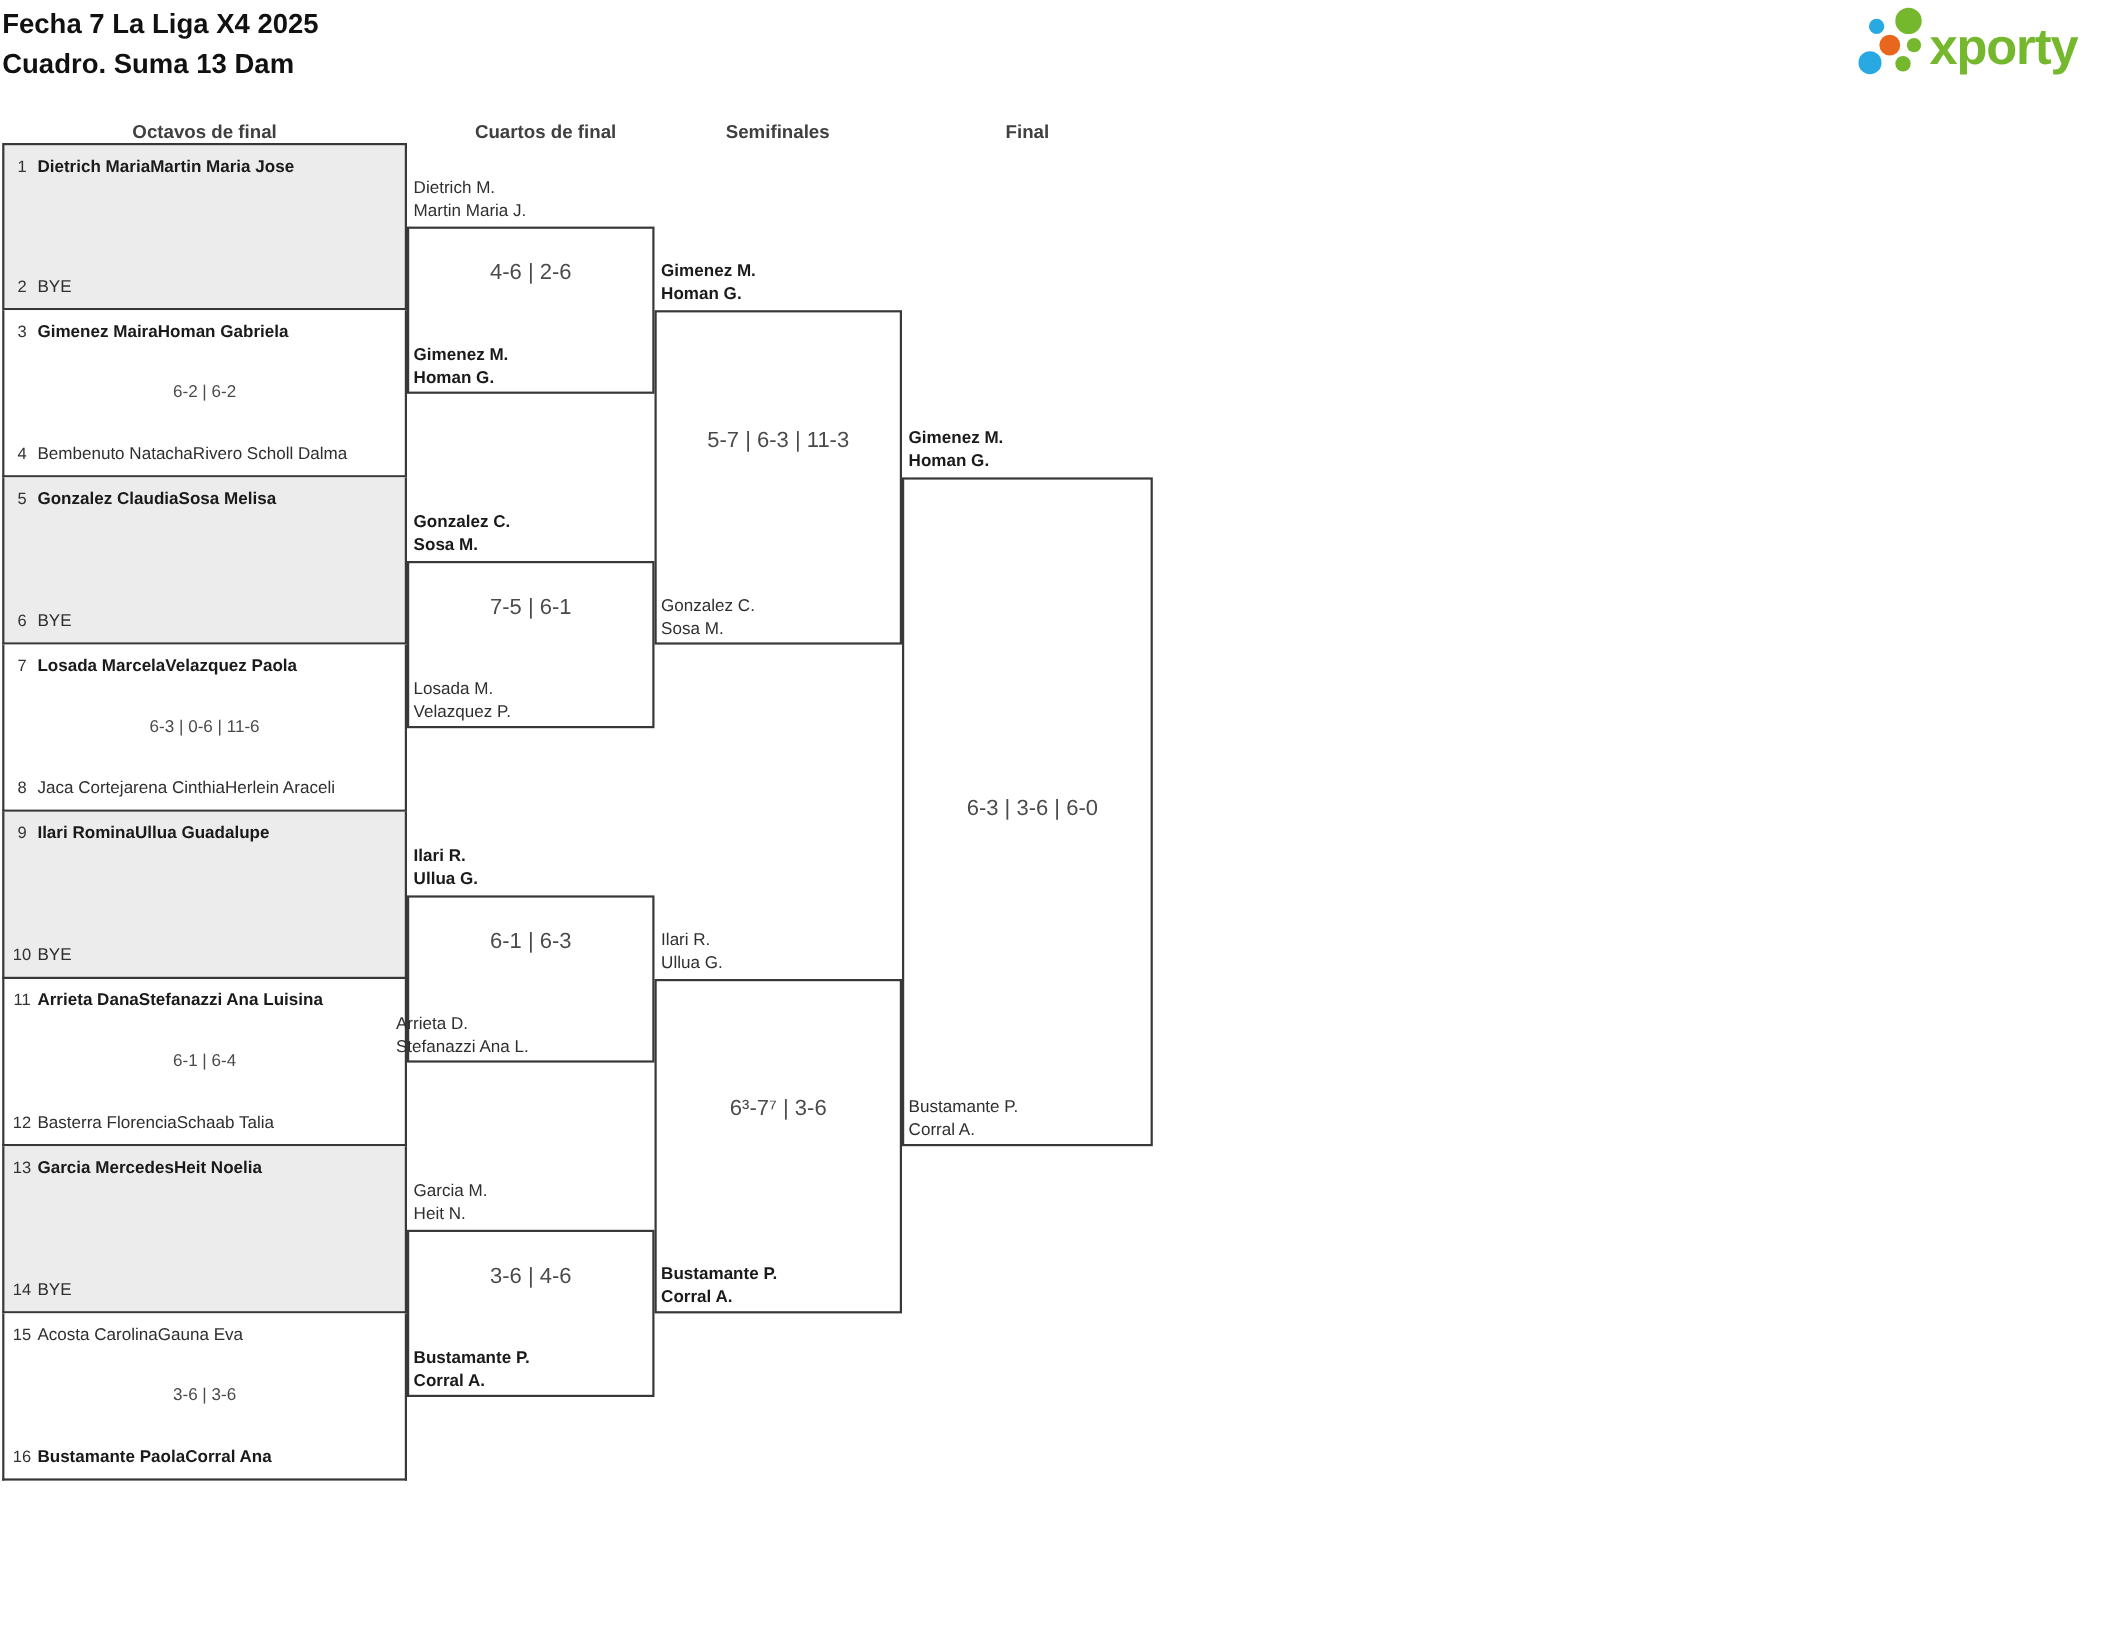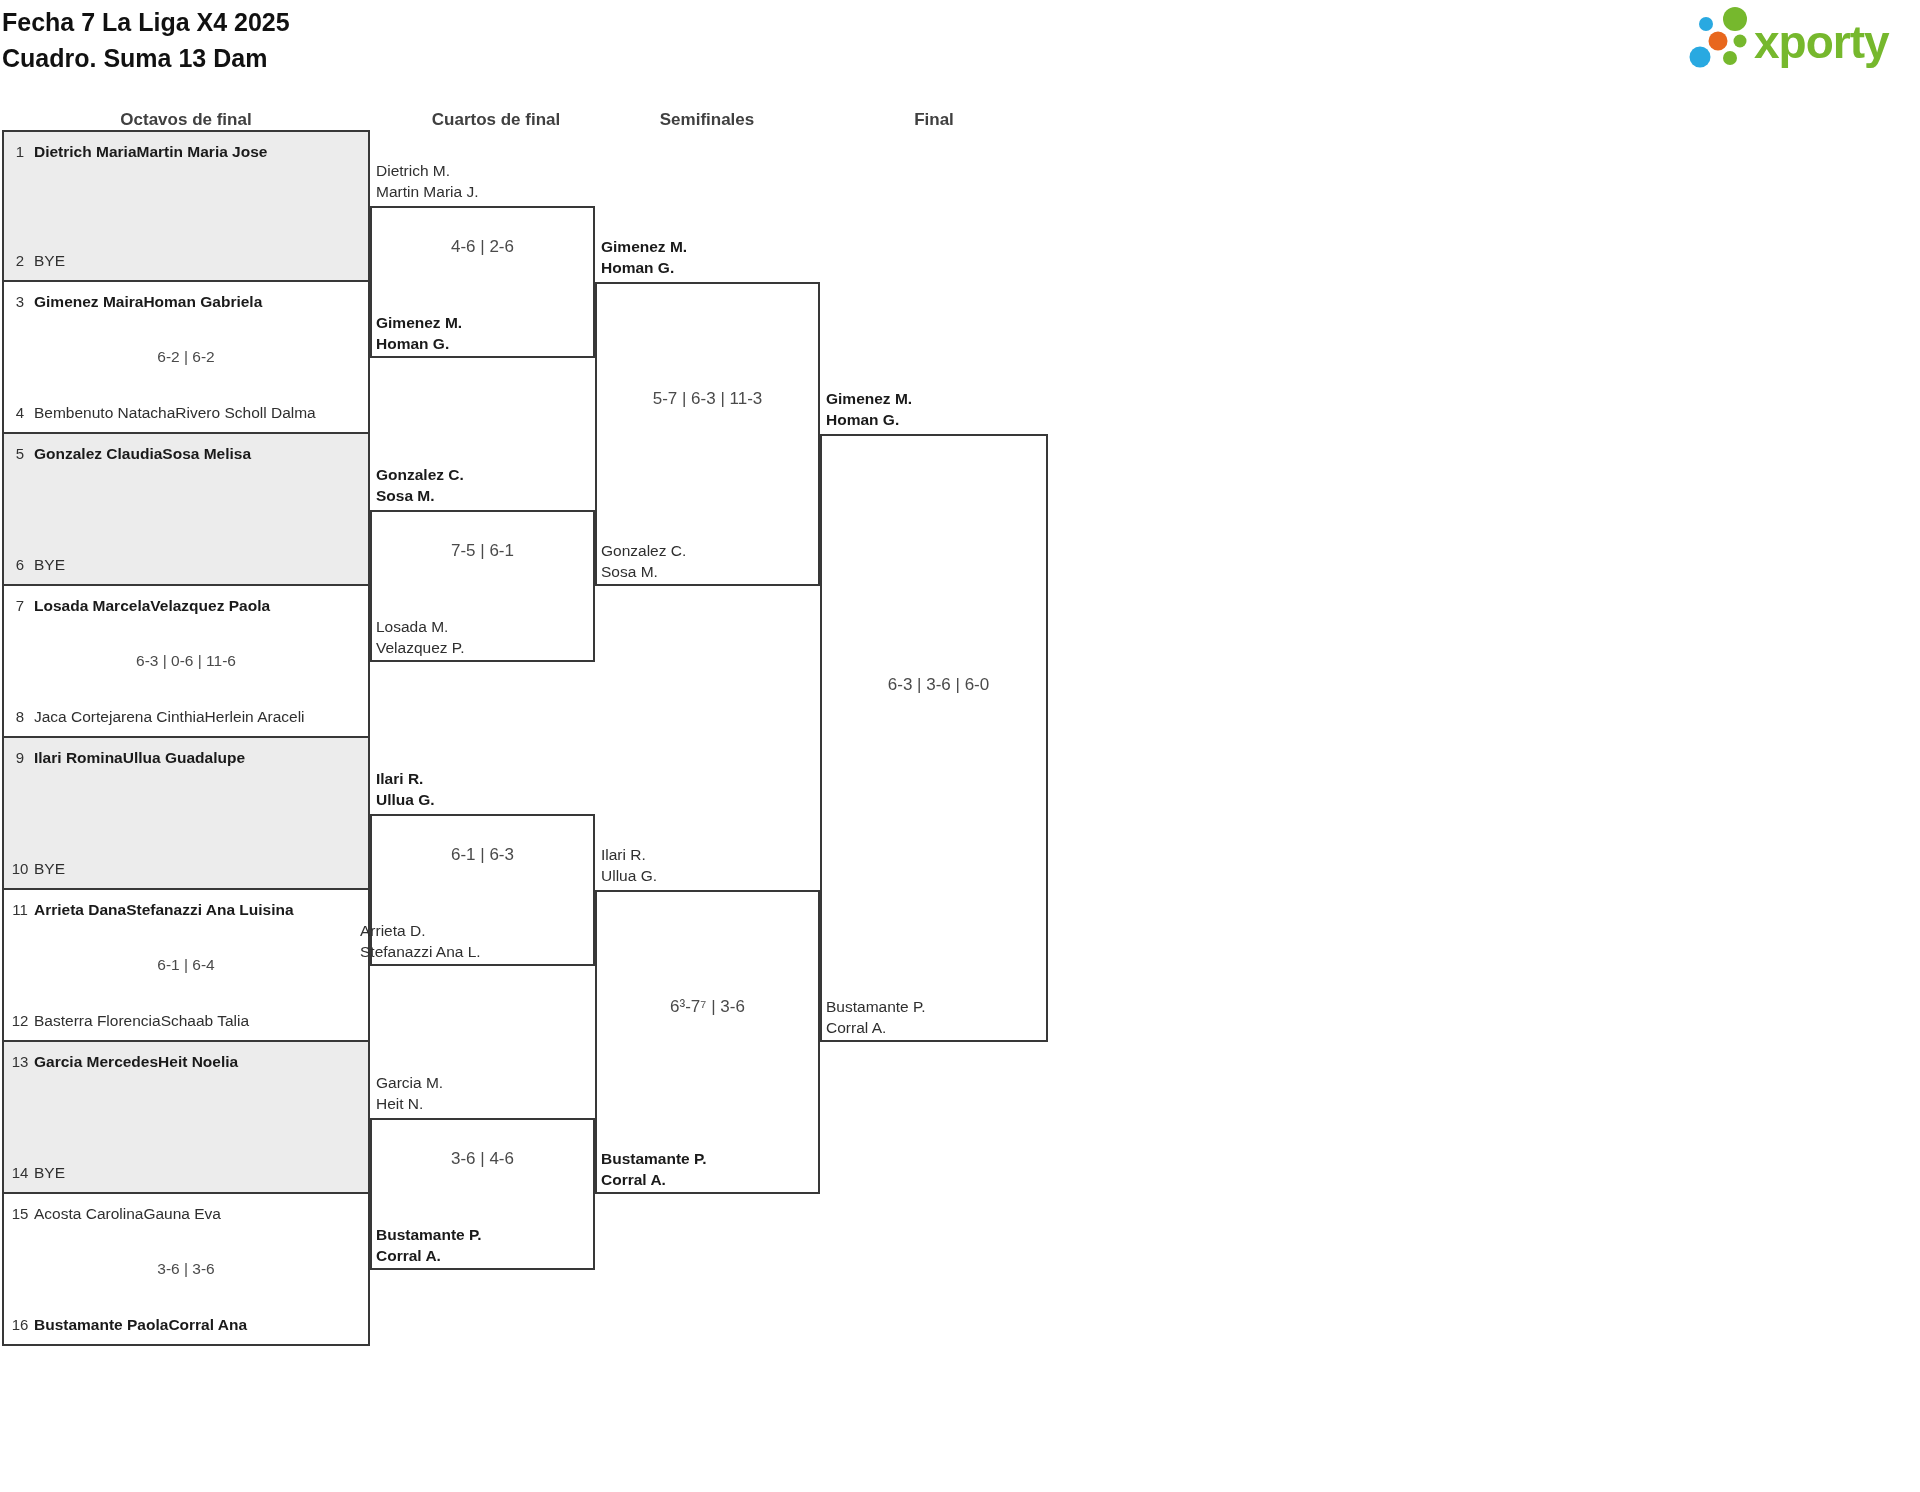--- a/index.html
+++ b/index.html
@@ -33,21 +33,21 @@
   .score:empty{display:none;}
 
   
   .rbox{position:absolute;box-sizing:border-box;border:2px solid #383838;background:transparent;}
 
   
   .rlabel{position:absolute;display:flex;flex-direction:column;font-size:15.5px;
           line-height:21px;color:#2f2f2f;white-space:nowrap;}
 
   
-  .mscore{position:absolute;text-align:center;font-size:17px;color:#4a4a4a;}
+  .mscore{position:absolute;text-align:center;font-size:20px;color:#4a4a4a;}
 
   
   .logo{position:absolute;left:1678px;top:2px;}
 </style>
 </head>
 <body>
 
 <div id="canvas">
 
   <div class="title">
@@ -282,15 +282,15 @@
 
   <div class="rlabel bold" style="left:826px;top:388px">
     <span class="line">Gimenez M.</span>
       <span class="line">Homan G.</span>
     </div>
   <div class="rlabel" style="left:826px;top:996px">
     <span class="line">Bustamante P.</span>
       <span class="line">Corral A.</span>
     </div>
 
-  <div class="mscore" style="left:820px;top:675px;width:237px">6-3 | 3-6 | 6-0</div>
+  <div class="mscore" style="left:820px;top:724px;width:237px">6-3 | 3-6 | 6-0</div>
 
 </div>
 
 </body></html>

